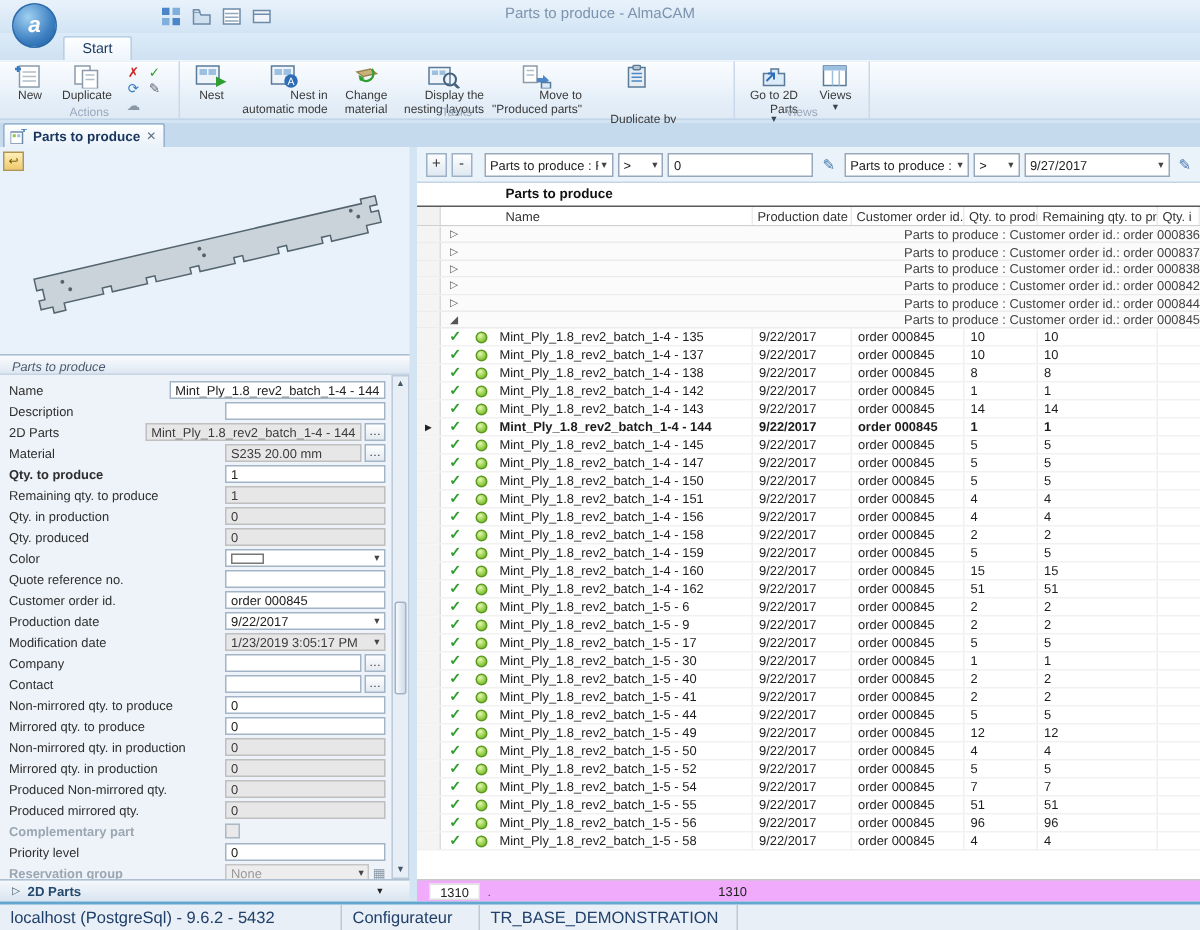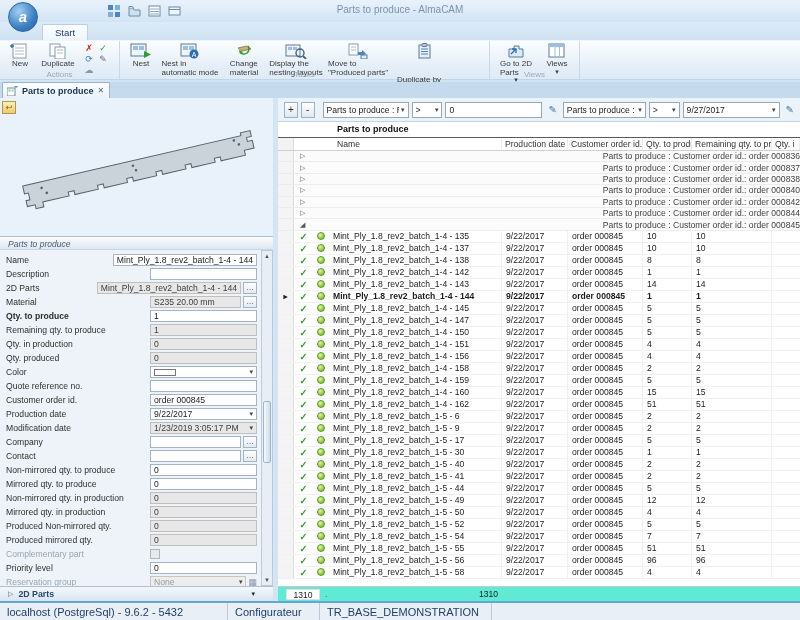--- a/index.html
+++ b/index.html
@@ -26,21 +26,21 @@
 
   
   .ribbon { position:absolute; left:0; top:40px; width:800px; height:40px;
     background:linear-gradient(#fbfdff,#e4eef8 70%, #dfeaf5); border-top:1px solid #eef5fb;
     border-bottom:1px solid #c2d5e8; display:flex; }
   .rgroup { position:relative; height:100%; padding:1px 3px 9px 3px; display:flex; align-items:flex-start;
     border-right:1px solid #c9d9ea; }
   .rgcap { position:absolute; left:0; right:0; bottom:0; text-align:center; font-size:8px; color:#9aa9bb; }
   .rbig { display:flex; flex-direction:column; align-items:center; justify-content:flex-start;
     height:30px; padding-top:1px; cursor:default; }
-  .rbig .rlab { font-size:8px; color:#3a3a3a; text-align:left; line-height:8.5px; margin-top:1px; white-space:pre-line; }
+  .rbig .rlab { font-size:8px; color:#3a3a3a; text-align:right; line-height:8.5px; margin-top:1px; white-space:pre-line; }
   .ricon { width:22px; height:16px; display:block; }
   .rsmalls { display:grid; grid-template-columns:14px 14px; grid-auto-rows:11px; margin:1px 2px 0 2px; }
   .rsm { font-size:9px; line-height:10px; text-align:center; }
   .arrow-dn { font-size:7px; color:#345; line-height:6px; }
 
   
   .doctabs { position:absolute; left:0; top:82px; width:800px; height:16px; background:#c6daed; }
   .doctab { position:absolute; left:2px; top:0; height:16px; padding:0 5px 0 4px;
     background:linear-gradient(#fdfeff,#e9f1f9); border:1px solid #97b2cd; border-bottom:none;
     border-radius:2px 2px 0 0; display:flex; align-items:center; gap:4px; }
@@ -56,21 +56,21 @@
   .toggleico { position:absolute; left:2px; top:3px; width:14px; height:13px;
     background:linear-gradient(#fdf0b8,#f0c96a); border:1px solid #b0954a; font-size:8px; line-height:11px;
     text-align:center; color:#7a5a10; }
   .secheader { position:absolute; left:0; top:138px; width:277px; height:14px;
     background:linear-gradient(#fbfcfe,#dde7f2); border-top:1px solid #aebfd2; border-bottom:1px solid #c6d4e4;
     font-size:8.5px; font-style:italic; color:#4a5a6c; padding:2px 0 0 8px; }
   .props { position:absolute; left:0; top:152px; width:261px; height:336px; background:#eef3f9; padding-top:3px; overflow:hidden; }
   .prow { display:flex; align-items:center; height:14px; padding:0 4px 0 6px; }
   .plab { width:144px; font-size:8.6px; color:#2e2e2e; white-space:nowrap; overflow:hidden; }
   .pbold { font-weight:bold; }
-  .pdis .plab { color:#9aa6b2; }
+  .pdis .plab { color:#9aa6b2;font-weight:bold; }
   .pfield { flex:1; display:flex; align-items:center; gap:2px; }
   .pbox { flex:1; height:12px; background:#fff; border:1px solid #a3b4c6; display:flex; align-items:center;
     padding:0 3px; overflow:hidden; }
   .pbox.pro { background:#e7e7e7; border-color:#bfbfbf; }
   .pbox.pdisbox { background:#ededed; border-color:#c5c5c5; }
   .pval { flex:1; font-size:8.6px; color:#222; white-space:nowrap; overflow:hidden; }
   .pro .pval { color:#3c3c3c; }
   .pdisbox .pval { color:#9a9a9a; }
   .parr { font-size:7px; color:#444; margin-left:2px; }
   .pell { width:14px; height:12px; border:1px solid #a3b4c6; background:linear-gradient(#fefefe,#e3e9f0);
@@ -131,21 +131,21 @@
   .ind { background:#f4f4f4; border-right:1px solid #dcdcdc; font-size:8px; color:#222; text-align:center; line-height:11px; }
   .chk { color:#2e9e2e; font-size:9.5px; line-height:11px; text-align:center; font-weight:bold; }
   .dotc { display:flex; align-items:center; justify-content:center; }
   .dot { width:8px; height:8px; border-radius:50%; border:1px solid #5d9a22;
     background:radial-gradient(circle at 35% 30%, #e4f7b0, #8cc93e 65%, #6aaa28); display:inline-block; }
   .cell { font-size:8.6px; color:#1c1c1c; white-space:nowrap; overflow:hidden; padding:0 4px;
     line-height:11.5px; border-right:1px solid #f0f0f0; }
   .cqty, .crem { text-align:left; }
   .clast { border-right:none; }
 
-  .gridfooter { position:absolute; left:0; top:488px; width:522px; height:15px; background:#5eead4;
+  .gridfooter { position:absolute; left:0; top:488px; width:522px; height:15px; background:#f0abfc;
     border-top:1px solid #c9c9c9; }
   .fcell1 { position:absolute; left:8px; top:2px; width:34px; height:11px; border:1px solid #e0e0e0;
     font-size:8.6px; text-align:center; color:#222; background:#fff; line-height:10px; }
   .fdot { position:absolute; left:47px; top:2px; font-size:8.6px; color:#555; }
   .fcell2 { position:absolute; left:150px; top:2px; width:70px; font-size:8.6px; text-align:right; color:#222; }
 
   
   .statusbar { position:absolute; left:0; top:601px; width:800px; height:19px; background:#e9eff6;
     border-top:2px solid #63a7cf; display:flex; align-items:stretch; }
   .seg { border-right:1px solid #bcc9d8; font-size:11px; color:#20406a; padding:3px 8px 0 7px; white-space:nowrap; }
@@ -661,27 +661,20 @@
             <span class="gind"></span>
             <span class="gcell">
               <span class="garr">▷</span>
               <span class="glab">Parts to produce : Customer order id.: order 000838</span>
             </span>
           </div>
           <div class="grow">
             <span class="gind"></span>
             <span class="gcell">
               <span class="garr">▷</span>
-              <span class="glab">Parts to produce : Customer order id.: order 000840</span>
-            </span>
-          </div>
-          <div class="grow">
-            <span class="gind"></span>
-            <span class="gcell">
-              <span class="garr">▷</span>
               <span class="glab">Parts to produce : Customer order id.: order 000842</span>
             </span>
           </div>
           <div class="grow">
             <span class="gind"></span>
             <span class="gcell">
               <span class="garr">▷</span>
               <span class="glab">Parts to produce : Customer order id.: order 000844</span>
             </span>
           </div>

